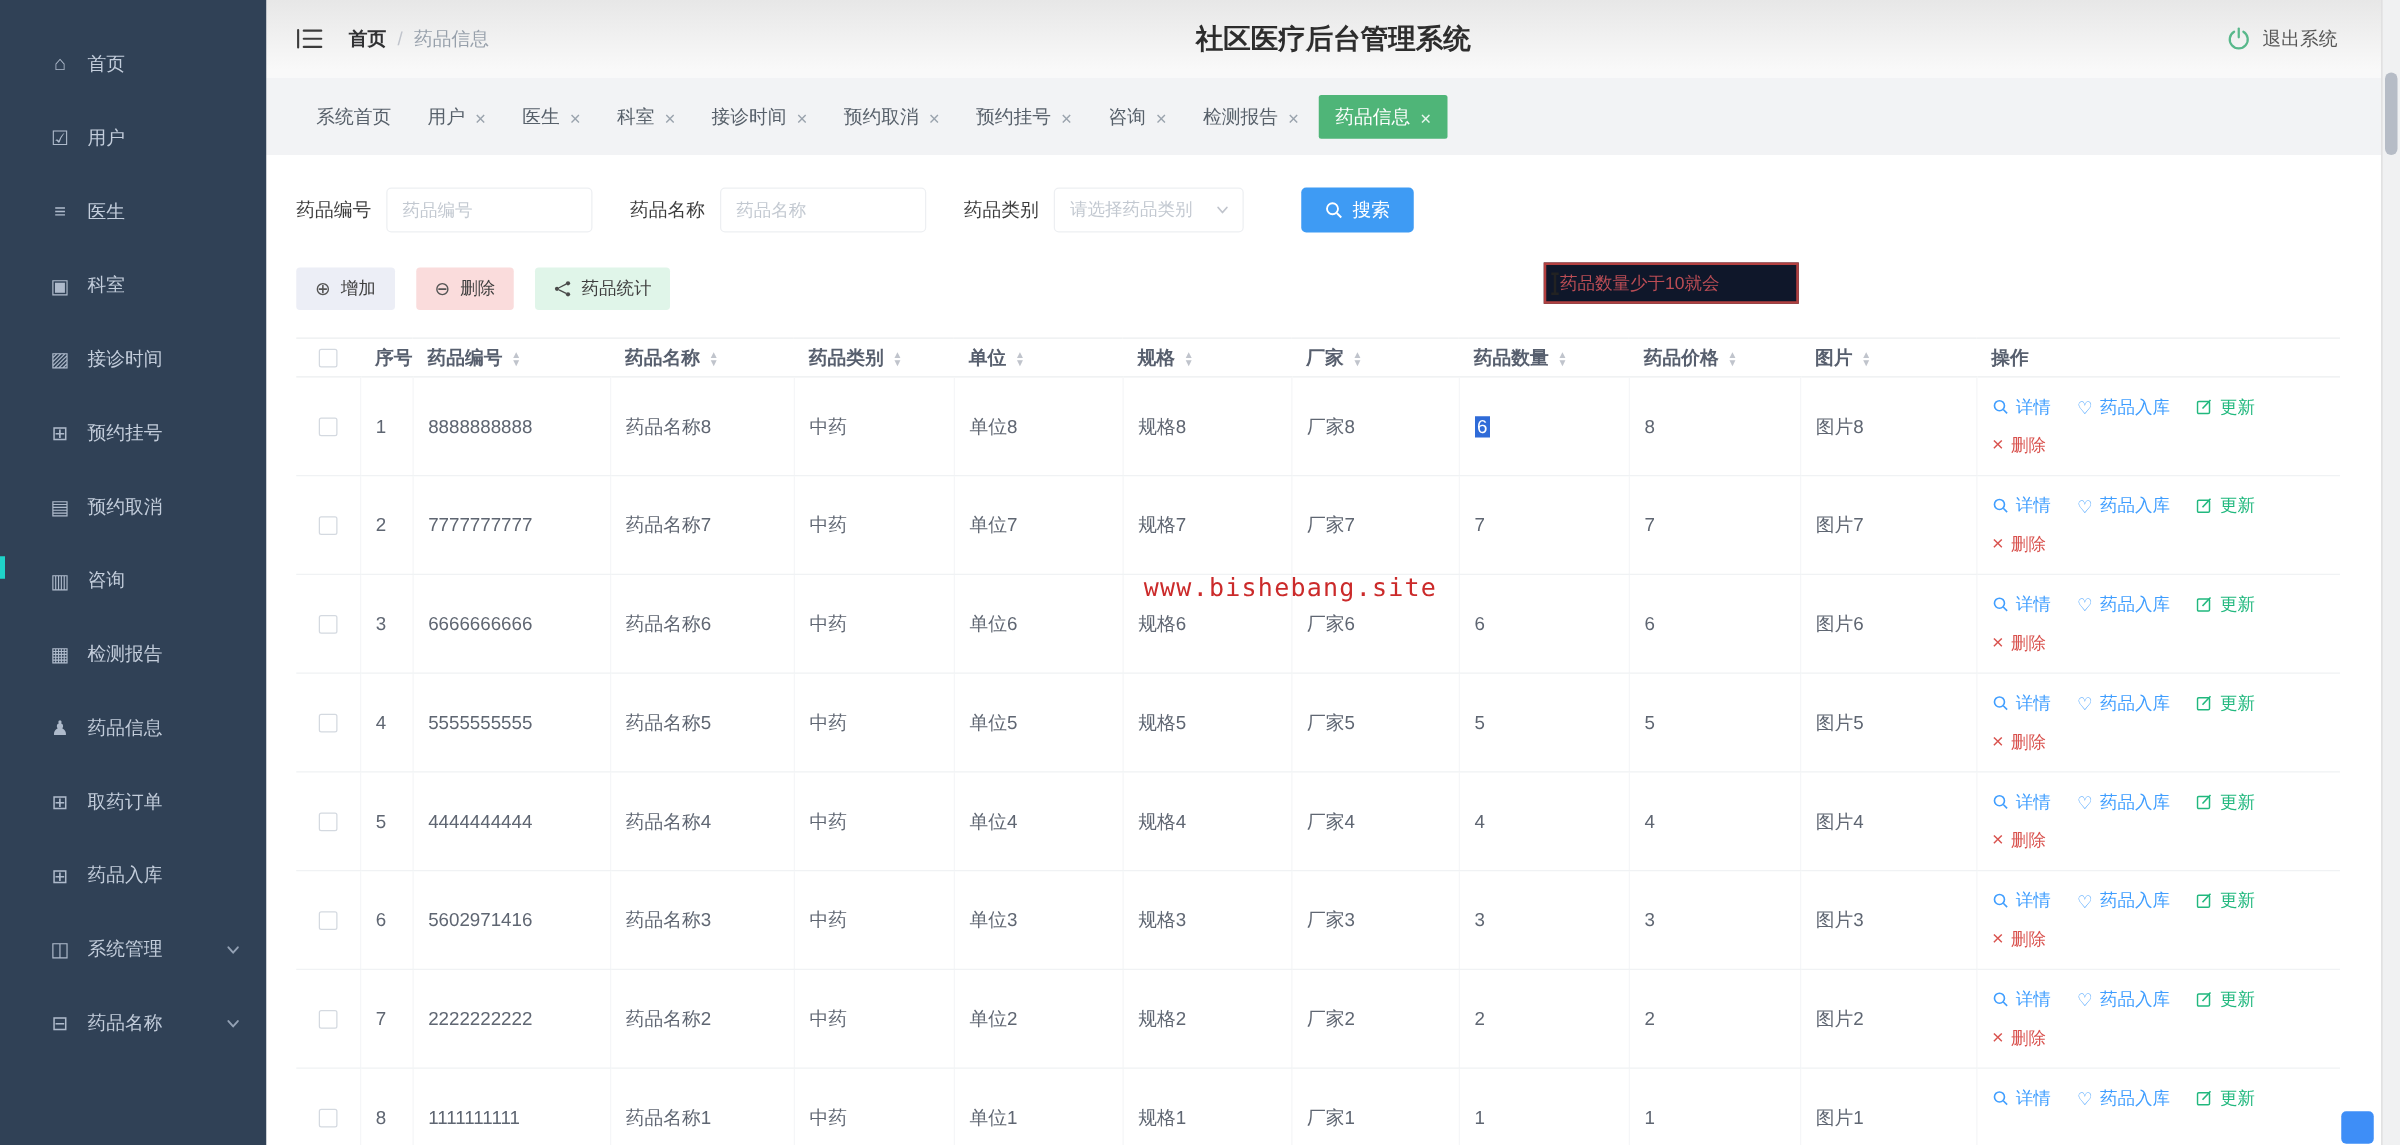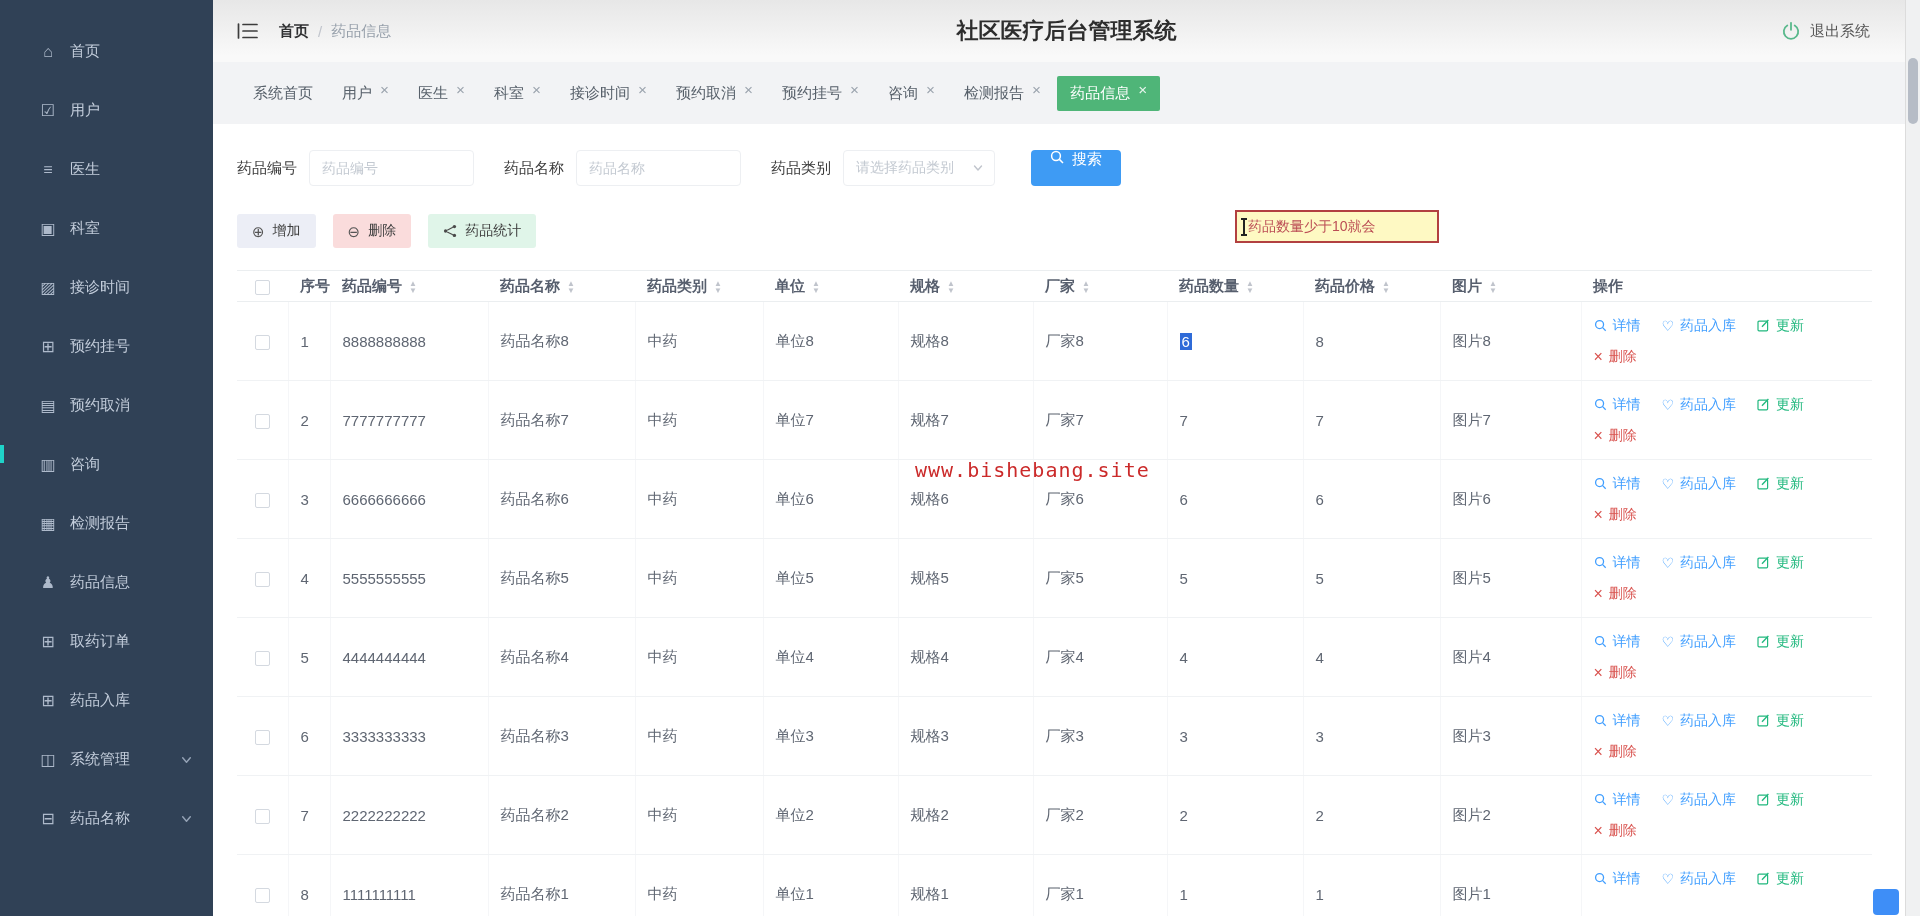--- a/index.html
+++ b/index.html
@@ -19,46 +19,46 @@
   .topbar { height:62px; background:linear-gradient(180deg,#e7e7e7 0%,#f9f9f9 90%); display:flex; align-items:center; padding:0 24px; position:relative; }
   .hamburger { width:24px; height:20px; display:flex; align-items:center; cursor:pointer; }
   .breadcrumb { margin-left:18px; font-size:15px; display:flex; align-items:center; }
   .bc-home { color:#303133; font-weight:bold; cursor:pointer; }
   .bc-sep { color:#c0c4cc; margin:0 9px; }
   .bc-cur { color:#97a0ab; }
   .page-title { position:absolute; left:50%; transform:translateX(-50%); font-size:22px; font-weight:bold; color:#2d2d2d; white-space:nowrap; }
   .logout { position:absolute; right:50px; display:flex; align-items:center; gap:9px; color:#565656; font-size:15px; cursor:pointer; }
 
   .tabstrip { height:62px; background:#f2f3f5; display:flex; align-items:center; padding-left:27px; }
-  .tab { display:flex; align-items:flex-start; padding:8px 13px; margin-right:3px; font-size:15px; color:#57606a; cursor:pointer; border-radius:2px; white-space:nowrap;font-family:Liberation Mono, monospace; }
+  .tab { display:flex; align-items:flex-end; padding:8px 13px; margin-right:3px; font-size:15px; color:#57606a; cursor:pointer; border-radius:2px; white-space:nowrap; }
   .tab-close { margin-left:8px; color:#9aa3ad; font-size:15px; line-height:1; }
   .tab.active { background:#4fb578; color:#fff; }
   .tab.active .tab-close { color:#e8f6ee; }
 
   .content { background:#fff; padding:26px 0 0 24px; min-height:792px; position:relative; }
 
   
   .search-row { display:flex; align-items:center; }
   .fgroup { display:flex; align-items:center; margin-right:30px; }
   .flabel { font-size:15px; color:#3c3c3c; margin-right:12px; white-space:nowrap; }
   .finput { width:165px; height:36px; border:1px solid #edeff2; border-radius:4px; padding:0 12px; font-size:14px; color:#333; outline:none; font-family:inherit; }
   .finput::placeholder { color:#c3c9d1; }
   .fselect { width:152px; height:36px; border:1px solid #edeff2; border-radius:4px; padding:0 10px 0 12px; font-size:14px; color:#c3c9d1; display:flex; align-items:center; justify-content:space-between; cursor:pointer; background:#fff; }
-  .search-btn { height:36px; padding:0 19px; background:#3e9bf4; border:none; border-radius:4px; color:#fff; font-size:15px; display:flex; align-items:flex-start; gap:8px; cursor:pointer; margin-left:6px; font-family:inherit; }
+  .search-btn { height:36px; padding:0 19px; background:#3e9bf4; border:none; border-radius:4px; color:#fff; font-size:15px; display:flex; align-items:center; gap:8px; cursor:pointer; margin-left:16px; font-family:inherit; }
 
   
   .toolbar { margin-top:28px; display:flex; gap:17px; }
   .tbtn { height:34px; border:none; border-radius:3px; padding:0 15px; font-size:14px; display:flex; align-items:center; gap:8px; cursor:pointer; color:#3f3f3f; font-family:inherit; }
   .ticon { font-size:15px; color:#555; line-height:1; }
   .tbtn-add { background:#eceef6; }
   .tbtn-del { background:#fadcdc; }
   .tbtn-stats { background:#e0f5e9; }
 
   
-  .tooltip { position:absolute; left:1235px; top:210px; width:204px; height:33px; border:2px solid #b24040; background:#fef9c3; color:#bb4d55; font-size:14px; display:flex; align-items:center; padding:0 6px; z-index:8; }
+  .tooltip { position:absolute; left:1235px; top:210px; width:204px; height:33px; border:2px solid #b24040; background:#0f172a; color:#bb4d55; font-size:14px; display:flex; align-items:center; padding:0 6px; z-index:8; }
   .ibeam { width:2px; height:16px; background:#222; position:relative; margin-right:3px; flex:none; }
   .ibeam::before, .ibeam::after { content:""; position:absolute; left:-2px; width:6px; height:2px; background:#222; }
   .ibeam::before { top:-1px; } .ibeam::after { bottom:-1px; }
 
   
   .drug-table { width:1635px; margin-top:22px; border-collapse:collapse; table-layout:fixed; }
   .drug-table th { height:31px; text-align:left; padding-left:12px; font-size:15px; color:#575f6e; font-weight:bold; border-top:1px solid #ebeef0; border-bottom:1px solid #ebeef0; background:#fff; white-space:nowrap; }
   .drug-table th.col-cb, .drug-table td.col-cb { text-align:center; padding-left:0; }
   .drug-table td { height:79px; padding-left:12px; font-size:15px; color:#5f6672; border-bottom:1px solid #f0f2f4; border-right:1px solid #f5f6f8; background:#fff; vertical-align:middle; white-space:nowrap; }
   .drug-table td:last-child { border-right:none; }
@@ -569,21 +569,21 @@
         <span class="op-x">×</span>
         <span>删除</span>
       </a>
     </div>
   </div>
 </td>
           </tr>
           <tr>
             <td class="col-cb"><span class="cb"></span></td>
             <td>6</td>
-            <td>3333333333</td>
+            <td>5602971416</td>
             <td>药品名称3</td>
             <td>中药</td>
             <td>单位3</td>
             <td>规格3</td>
             <td>厂家3</td>
             <td>3</td>
             <td>3</td>
             <td>图片3</td>
             <td class="col-ops">
   <div class="ops">

